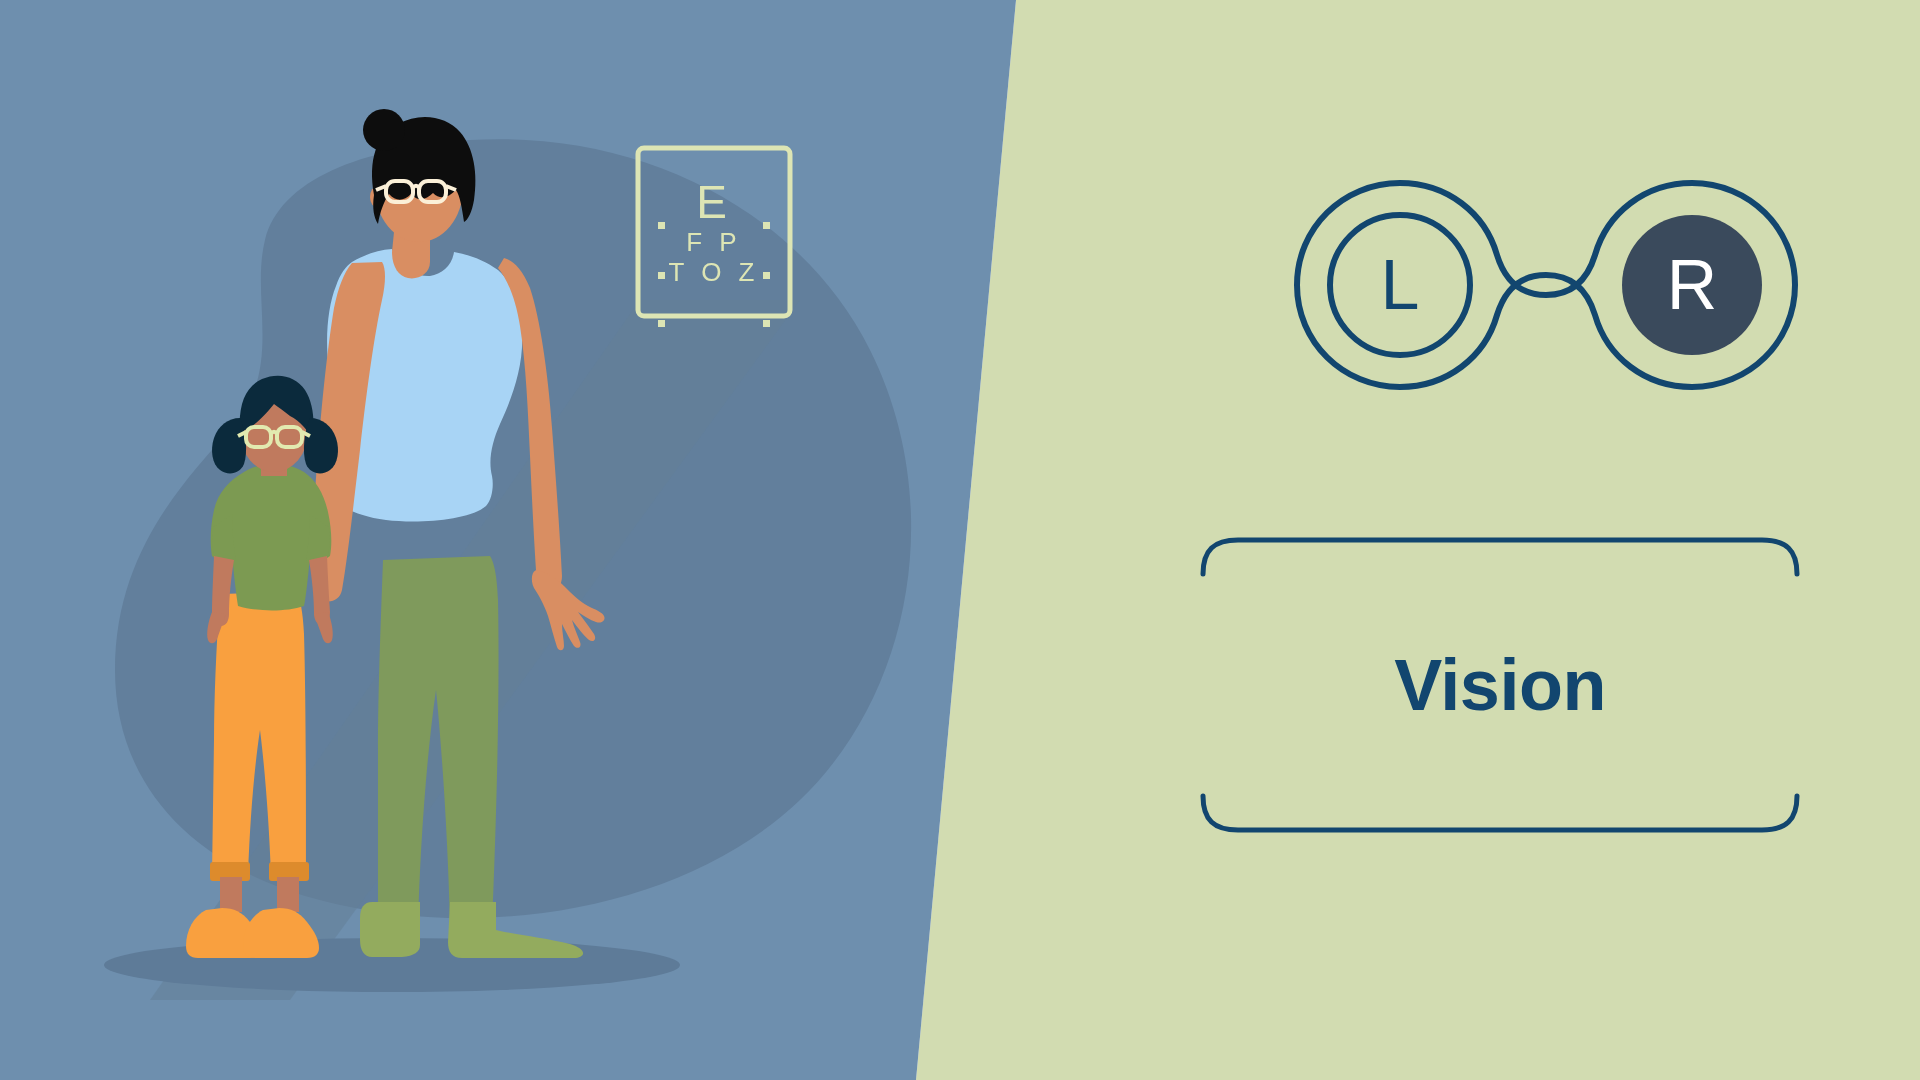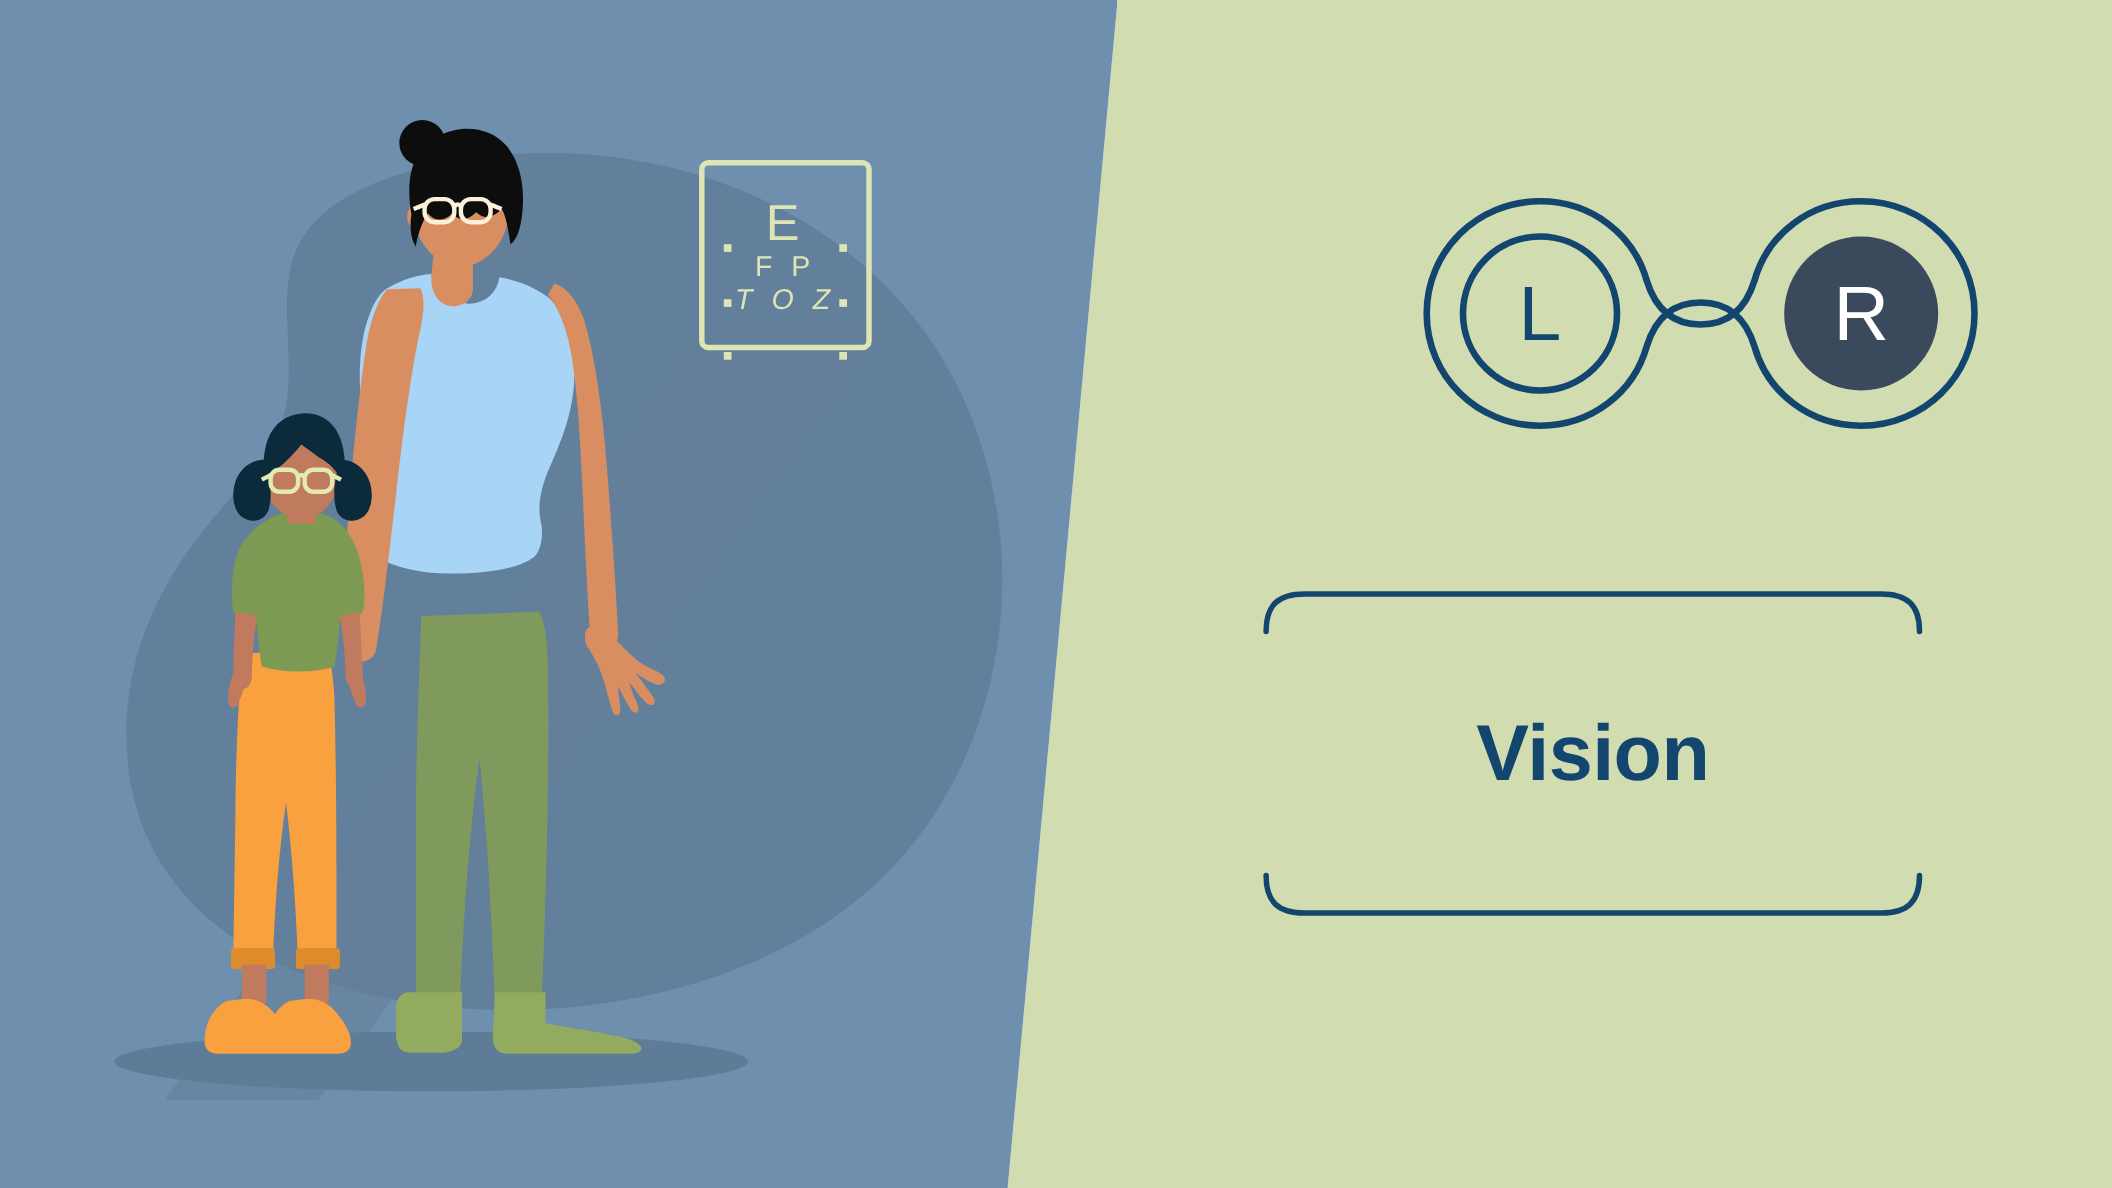--- a/index.html
+++ b/index.html
@@ -19,21 +19,21 @@
     position: absolute;
     top: 0;
     left: 0;
     width: 1920px;
     height: 1080px;
     display: block;
   }
   
   .title-block {
     position: absolute;
-    left: 1148px;
+    left: 1200px;
     top: 538px;
     width: 600px;
     height: 296px;
   }
   .bracket-svg {
     position: absolute;
     top: 0;
     left: 0;
     width: 600px;
     height: 296px;
@@ -345,16 +345,16 @@
     </div>
   </div>
 
   <div style="position:absolute;left:638px;top:148px;width:152px;height:168px;
               display:flex;flex-direction:column;align-items:center;
               justify-content:center;gap:4px;color:#dde5b4;
               font-family:'Liberation Sans',sans-serif;letter-spacing:5px;
               user-select:none;">
     <span style="font-size:46px;line-height:1;">E</span>
     <span style="font-size:26px;line-height:1;">F P</span>
-    <span style="font-size:26px;line-height:1;font-style:italic;">T O Z</span>
+    <span style="font-size:26px;line-height:1;">T O Z</span>
   </div>
 
 </div>
 
 </body></html>

